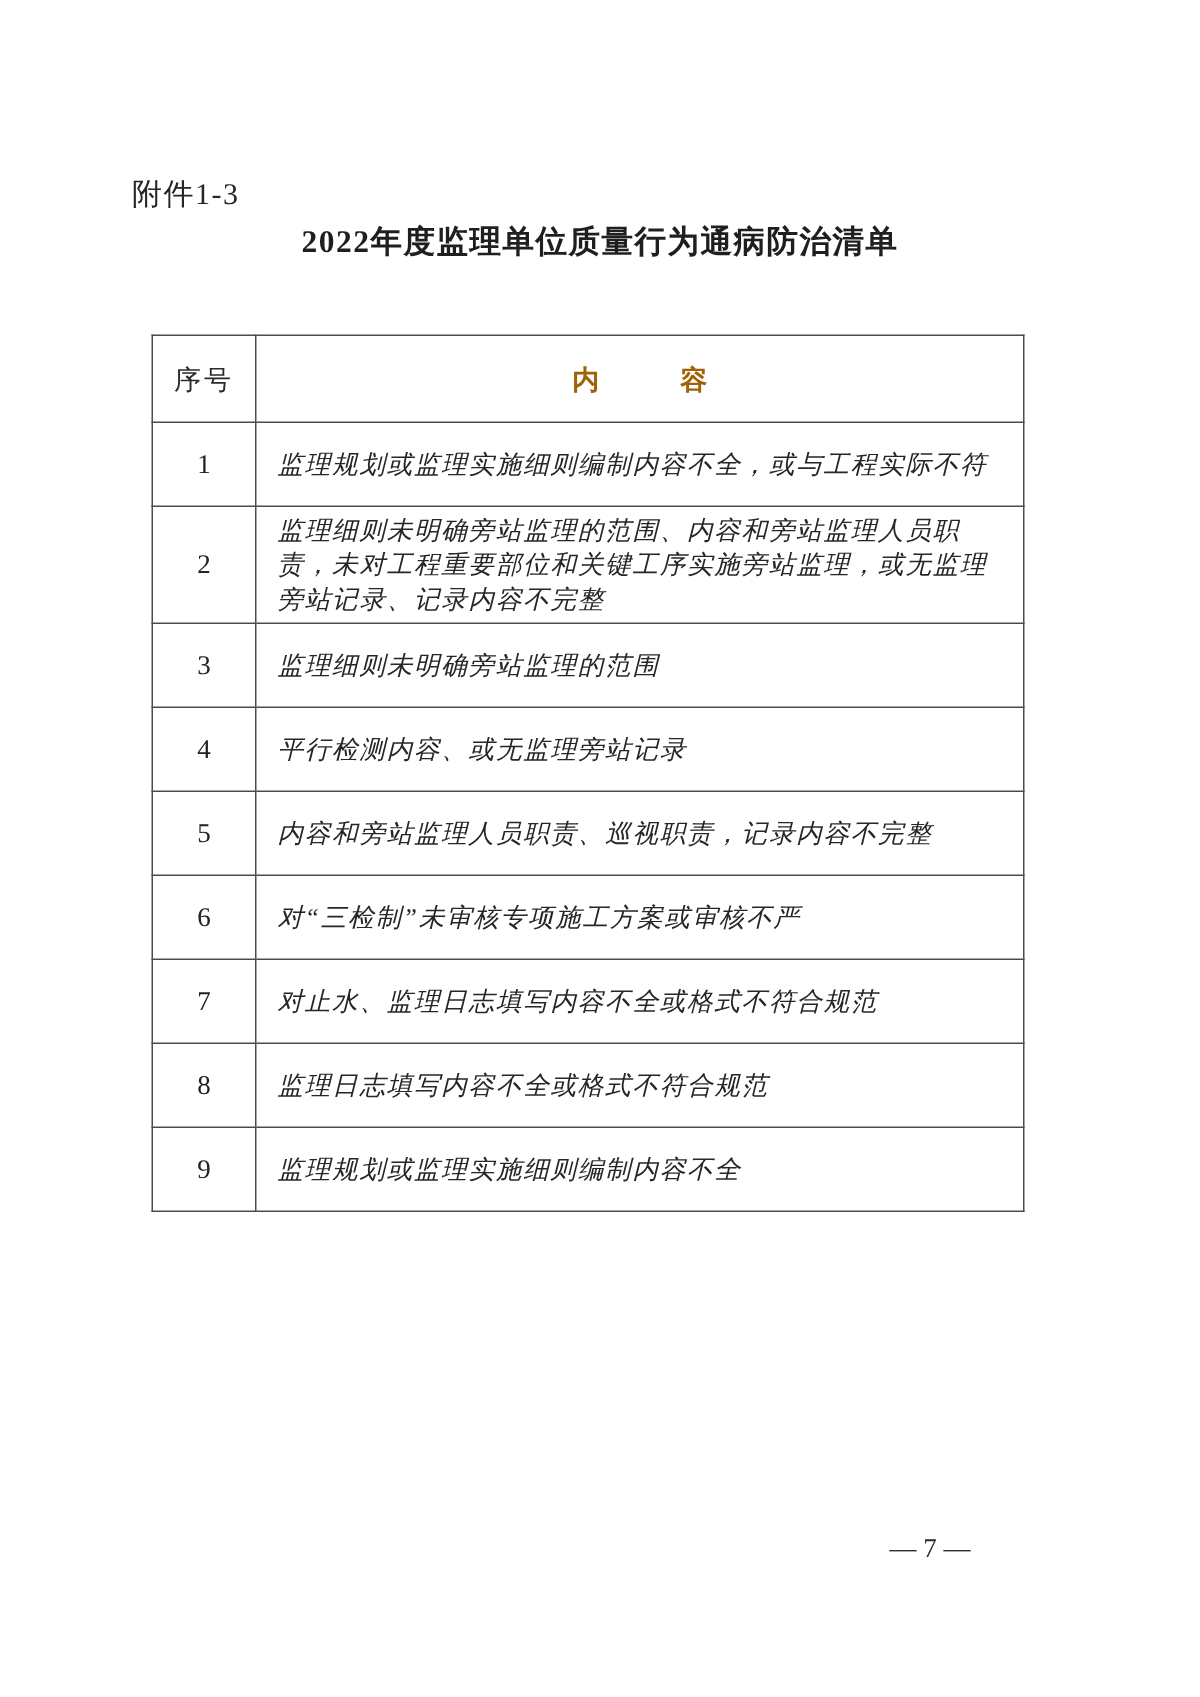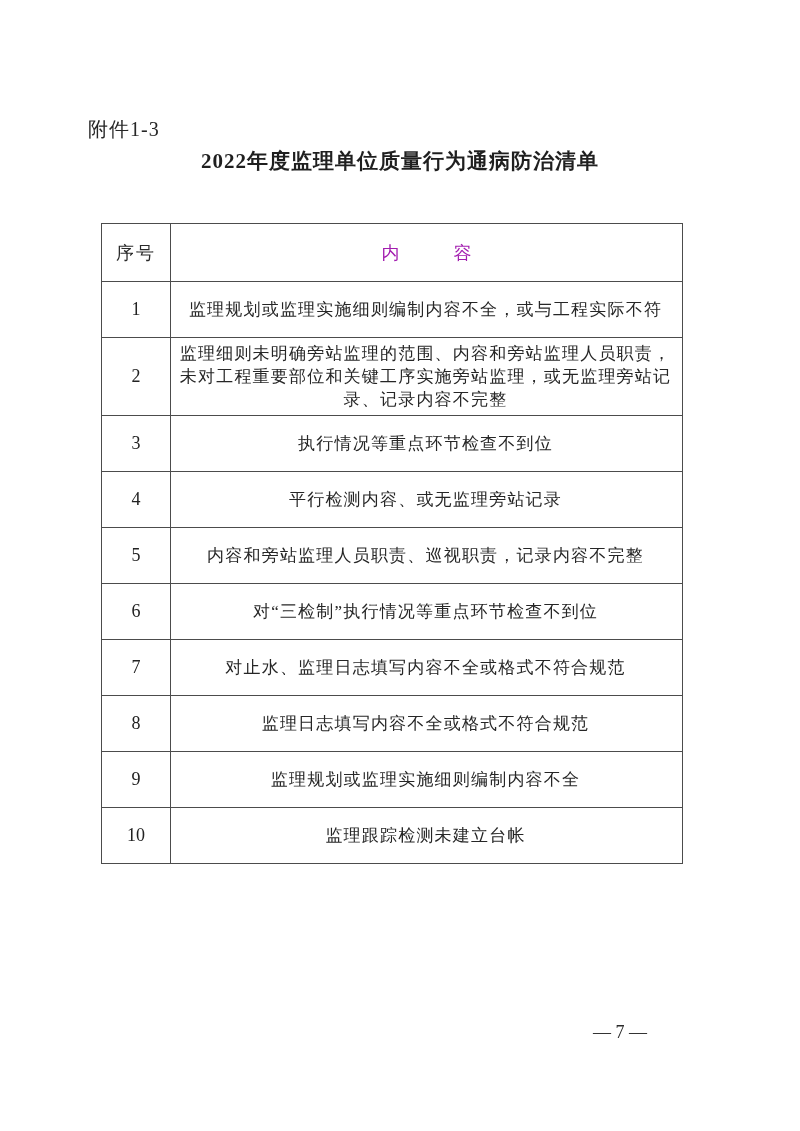--- a/index.html
+++ b/index.html
@@ -65,36 +65,37 @@
     width: 66px;
     text-align: center;
   }
   th.col-index {
     font-weight: normal;
     font-size: 18px;
     letter-spacing: 2px;
     color: #2a2a2a;
   }
   th.col-content {
-    font-weight: normal;
+    font-weight: bold;
     font-size: 18px;
     text-align: center;
-    color: #a21caf;
+    color: #a16207;
   }
   td.cell-index {
     font-size: 18px;
     color: #222222;
   }
   td.cell-content {
     font-size: 17px;
     letter-spacing: 1.2px;
     line-height: 23px;
-    padding: 4px 6px 4px 4px;
-    text-align: center;
+    padding: 4px 6px 4px 14px;
+    text-align: left;
     color: #262626;
+    font-style: italic;
   }
   .page-number {
     position: absolute;
     left: 593px;
     top: 1022px;
     font-size: 18px;
     color: #2a2a2a;
     white-space: pre;
   }
 </style>
@@ -118,48 +119,44 @@
         <tr>
         <td class="cell-index">1</td>
         <td class="cell-content">监理规划或监理实施细则编制内容不全，或与工程实际不符</td>
       </tr>
         <tr>
         <td class="cell-index">2</td>
         <td class="cell-content">监理细则未明确旁站监理的范围、内容和旁站监理人员职责，未对工程重要部位和关键工序实施旁站监理，或无监理旁站记录、记录内容不完整</td>
       </tr>
         <tr>
         <td class="cell-index">3</td>
-        <td class="cell-content">执行情况等重点环节检查不到位</td>
+        <td class="cell-content">监理细则未明确旁站监理的范围</td>
       </tr>
         <tr>
         <td class="cell-index">4</td>
         <td class="cell-content">平行检测内容、或无监理旁站记录</td>
       </tr>
         <tr>
         <td class="cell-index">5</td>
         <td class="cell-content">内容和旁站监理人员职责、巡视职责，记录内容不完整</td>
       </tr>
         <tr>
         <td class="cell-index">6</td>
-        <td class="cell-content">对“三检制”执行情况等重点环节检查不到位</td>
+        <td class="cell-content">对“三检制”未审核专项施工方案或审核不严</td>
       </tr>
         <tr>
         <td class="cell-index">7</td>
         <td class="cell-content">对止水、监理日志填写内容不全或格式不符合规范</td>
       </tr>
         <tr>
         <td class="cell-index">8</td>
         <td class="cell-content">监理日志填写内容不全或格式不符合规范</td>
       </tr>
         <tr>
         <td class="cell-index">9</td>
         <td class="cell-content">监理规划或监理实施细则编制内容不全</td>
       </tr>
-        <tr>
-        <td class="cell-index">10</td>
-        <td class="cell-content">监理跟踪检测未建立台帐</td>
-      </tr>
       </tbody>
   </table>
 
   <div class="page-number">— 7 —</div>
 
 </div>
 
 </body></html>

